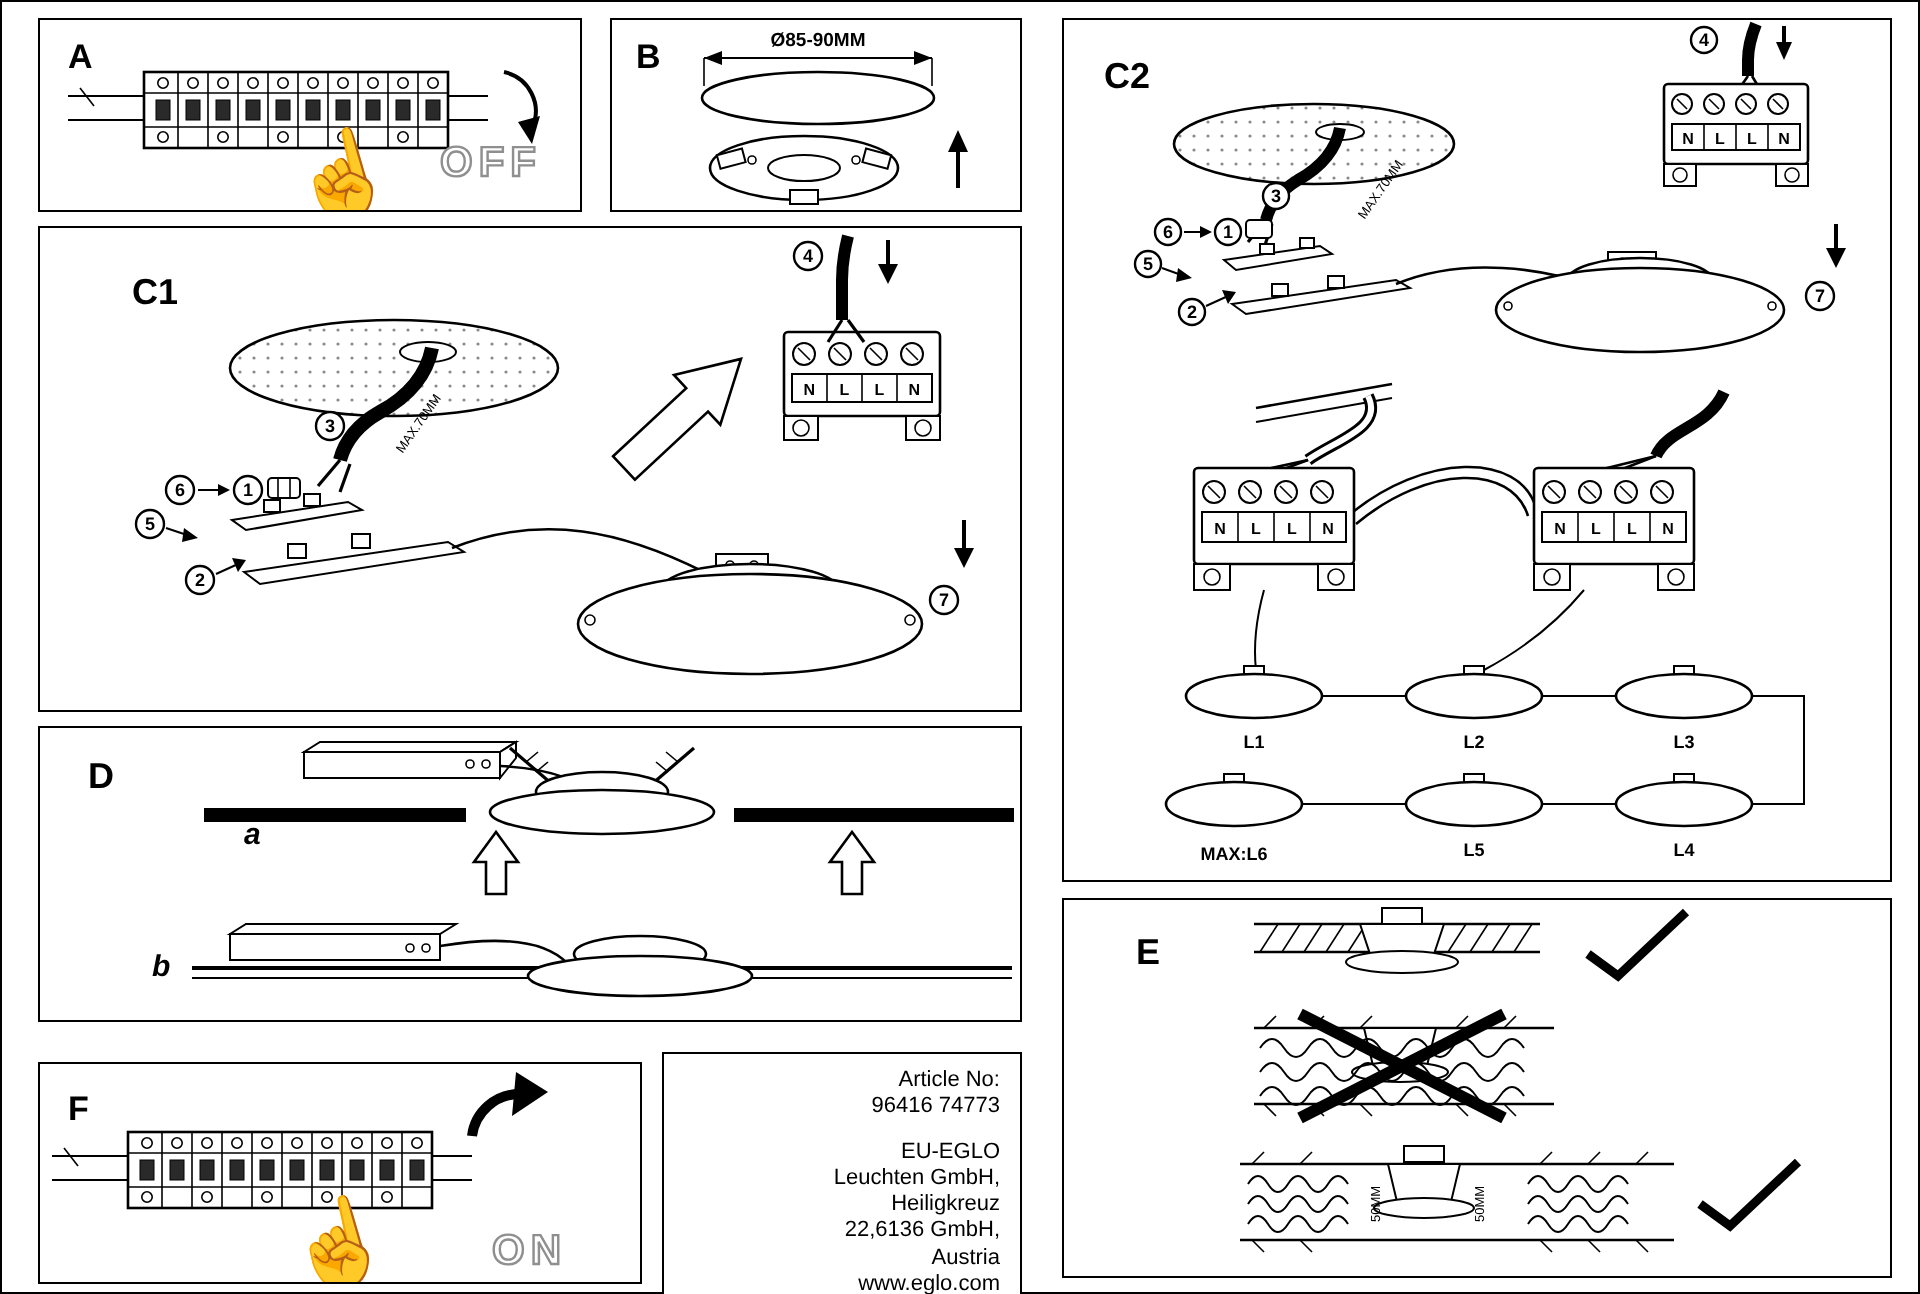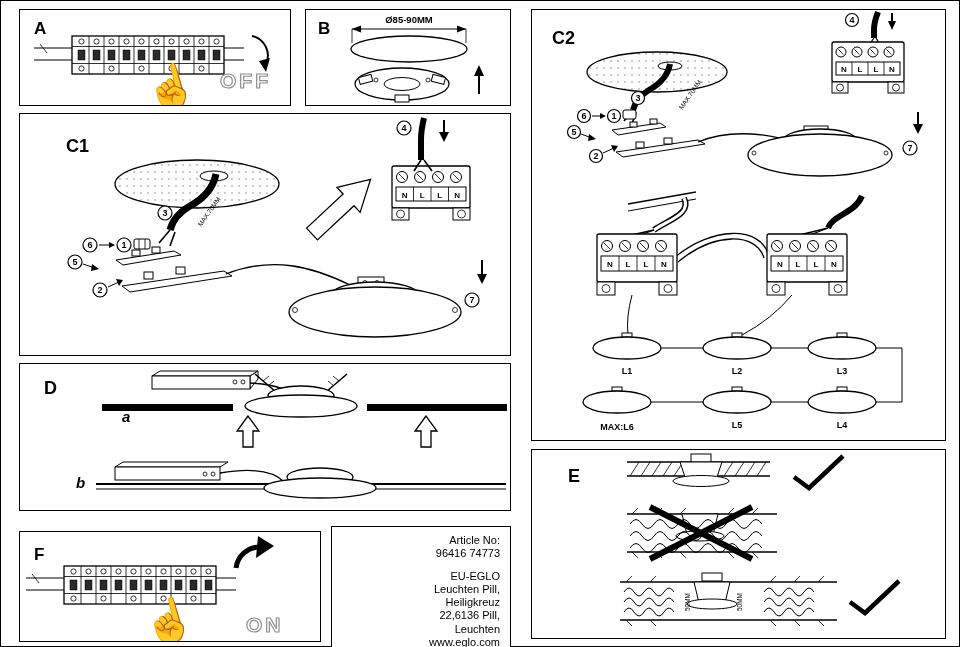--- a/index.html
+++ b/index.html
@@ -669,20 +669,20 @@
       </g>
       <text class="outline-word" x="226" y="100">ON</text>
     </svg>
   </div>
 
   <div class="panel info-box" style="left:330px; top:525px; width:180px; height:148px;text-align:right;">
     <div class="info-line">Article No:</div>
     <div class="info-line">96416 74773</div>
     <div class="info-gap"></div>
     <div class="info-line">EU-EGLO</div>
-    <div class="info-line">Leuchten Pill,</div>
+    <div class="info-line">Leuchten GmbH,</div>
     <div class="info-line">Heiligkreuz</div>
-    <div class="info-line">22,6136 Pill,</div>
-    <div class="info-line">Leuchten</div>
+    <div class="info-line">22,6136 GmbH,</div>
+    <div class="info-line">Austria</div>
     <div class="info-line">www.eglo.com</div>
   </div>
 
 </div>
 
 </body></html>

